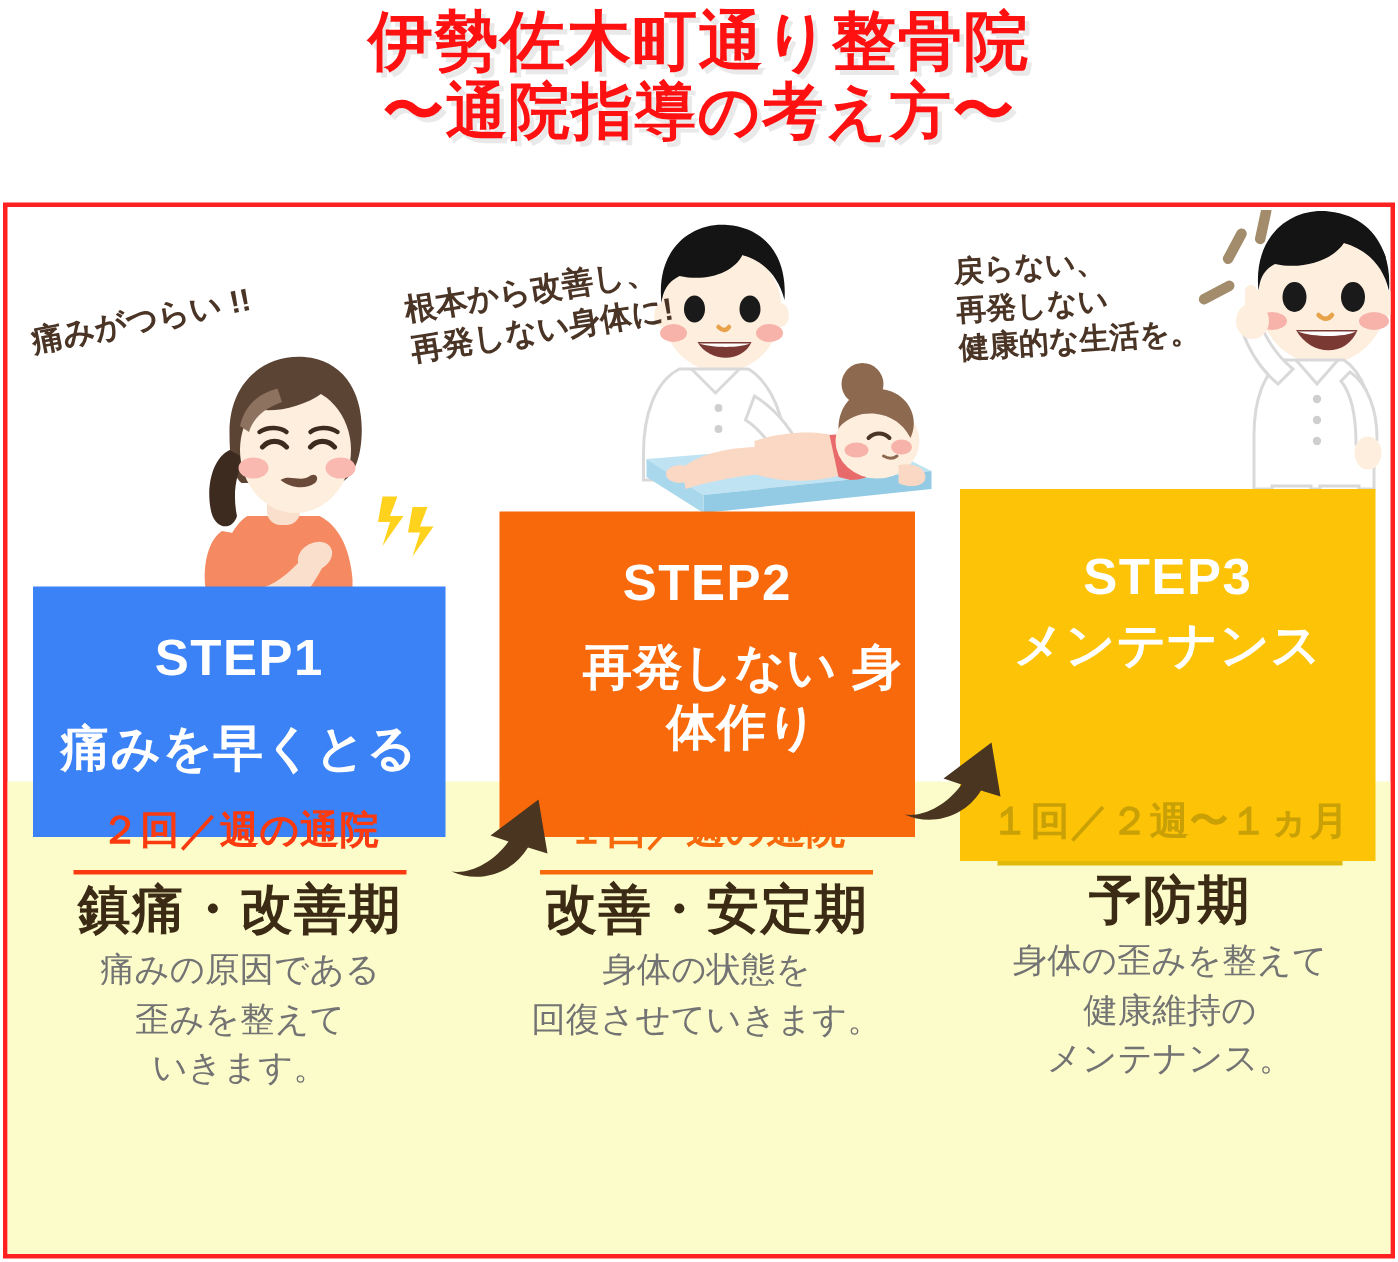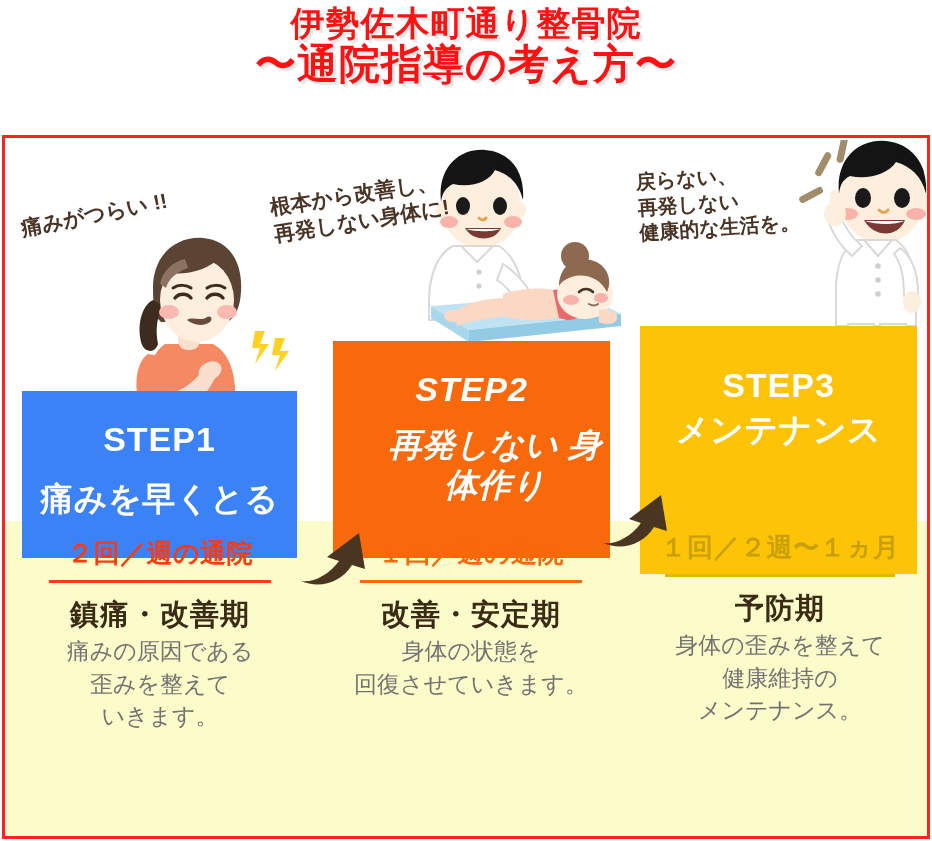--- a/index.html
+++ b/index.html
@@ -15,21 +15,21 @@
   
   .title-block {
     position:absolute; left:0; top:4px; width:932px;
     text-align:center;
     color:#FF1111;
     font-weight:bold;
     line-height:1.12;
     letter-spacing:1px;
     text-shadow:3px 3px 0 #e9e9e9;
   }
-  .title-line1 { font-size:34px; }
+  .title-line1 { font-size:43px; }
   .title-line2 { font-size:41px; }
 
   
   .frame {
     position:absolute; left:2px; top:135px;
     width:928px; height:704px;
     border:3px solid #FF2020;
     overflow:hidden;
     background:#ffffff;
   }
@@ -65,21 +65,20 @@
     left:17px; top:253px; width:275px; height:167px;
     background:#3b82f6;
     padding-top:31px;
   }
   .box1 .step-jp { margin-top:23px; }
 
   .box2 {
     left:18px; top:203px; width:277px; height:217px;
     background:#F8690B;
     padding-top:31px;
-    font-style:italic;
   }
   .box2 .step-jp { margin-top:19px;padding-left:47px; }
 
   .box3 {
     left:13px; top:188px; width:277px; height:248px;
     background:#FCC307;
     padding-top:42px;
   }
   .box3 .step-jp { margin-top:8px; }
 
@@ -119,22 +118,22 @@
 
   
   .info { position:absolute; left:0; width:100%; top:398px; text-align:center; z-index:7; }
   .freq {
     font-size:26px; font-weight:bold; letter-spacing:0.5px;
   }
   .divider {
     width:222px; height:3px; margin:9px auto 0 auto;
   }
   .phase {
-    font-size:29px; font-weight:bold; color:#3B2A14;
-    margin-top:12px; letter-spacing:1px;
+    font-size:35px; font-weight:bold; color:#3B2A14;
+    letter-spacing:1px;
   }
   .desc {
     font-size:23px; color:#737373; line-height:1.42;
     white-space:pre-line;
   }
 
   .c1 .freq { color:#FB3A10; }
   .c1 .divider { background:#FB3A10; }
   .c2 .freq { color:#F8690B; }
   .c2 .divider { background:#F8690B; }

